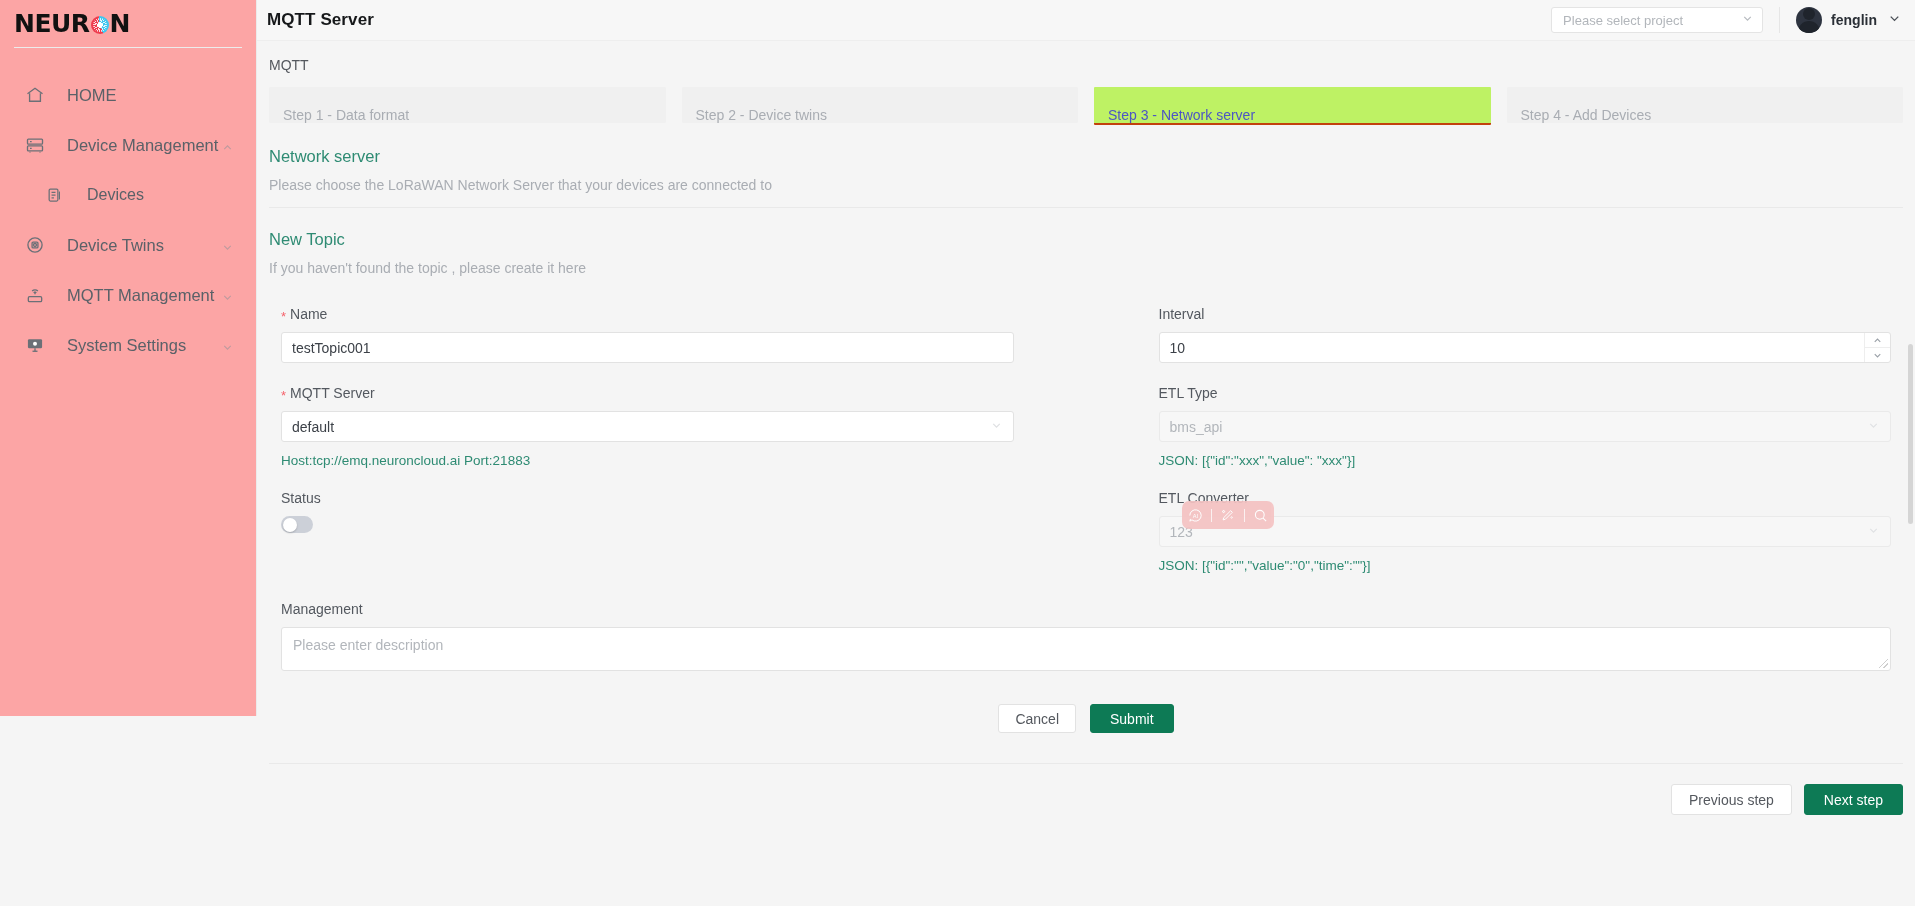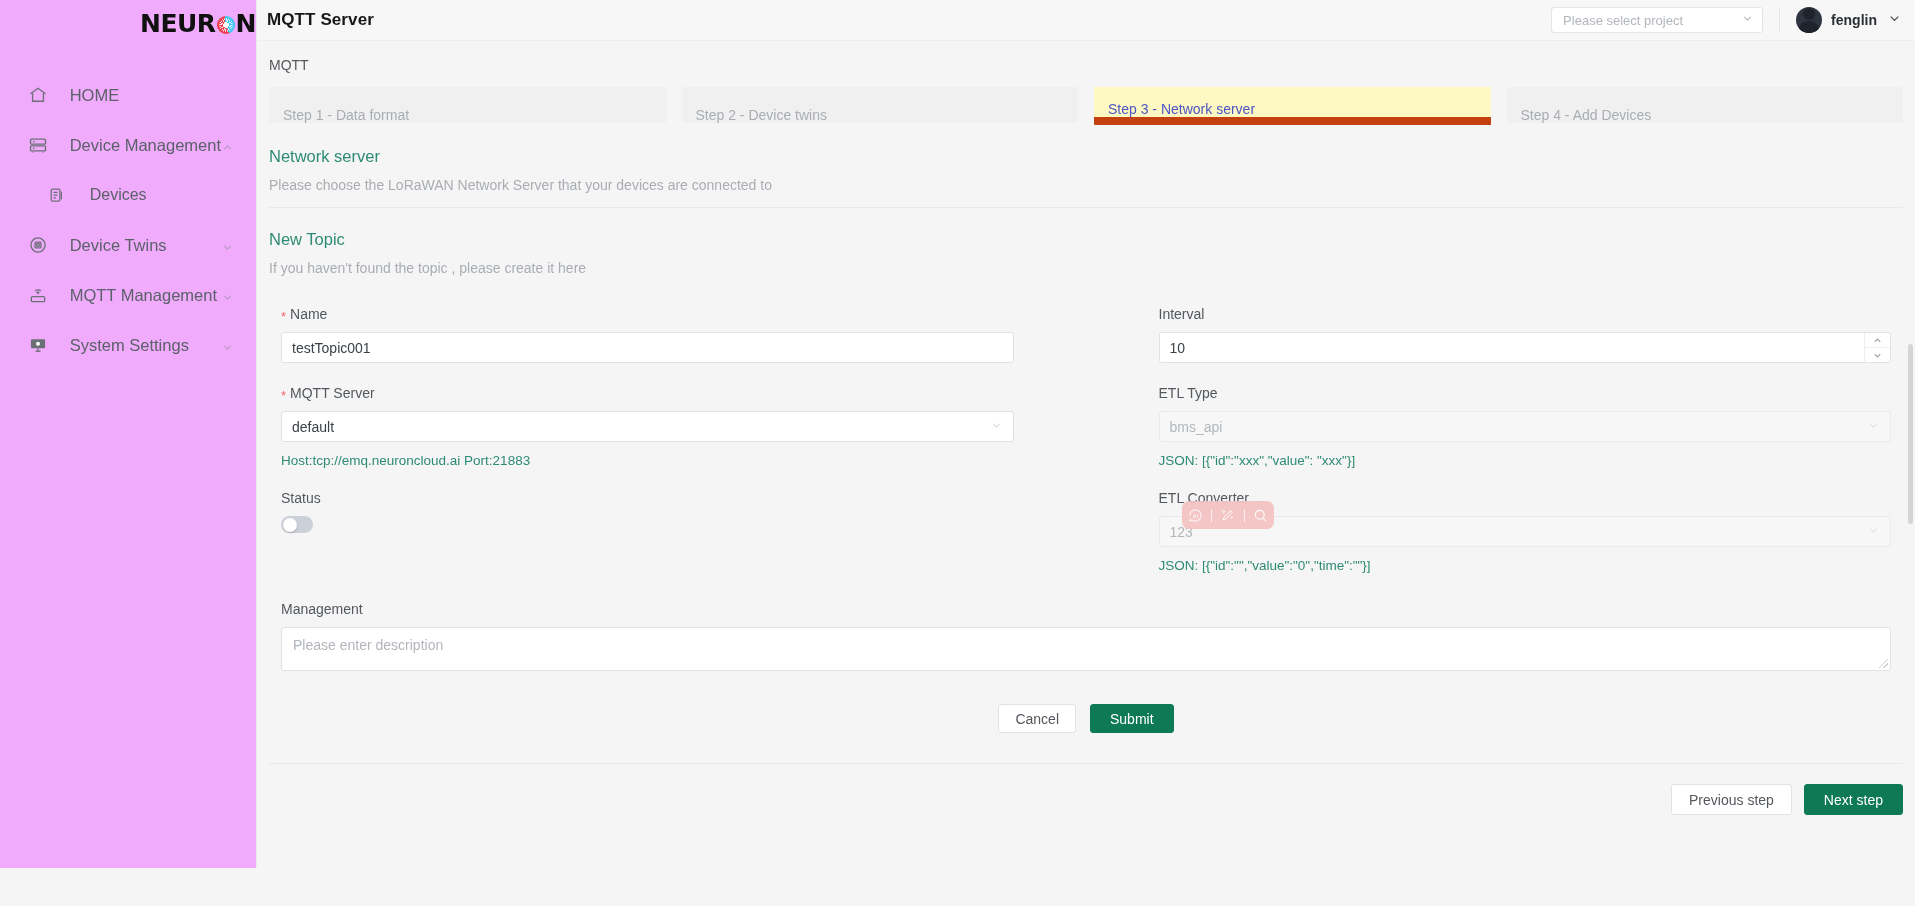--- a/index.html
+++ b/index.html
@@ -6,23 +6,23 @@
   html, body {
     width: 1915px; height: 906px;
     font-family: "Liberation Sans", sans-serif;
     background: #f5f5f5;
     overflow: hidden;
   }
   .app { display: flex; width: 1915px; height: 906px; background: #f5f5f5; }
 
   
   .sidebar {
-    width: 257px; height: 868px; background: #f0abfc;
+    width: 257px; height: 716px; background: #fca5a5;
     border-right: 1px solid #ebebeb; flex-shrink: 0;
-    display: flex; flex-direction: column; align-items: flex-end;
+    display: flex; flex-direction: column;
   }
   .logo-wrap {
     height: 47px; display: flex; align-items: center; padding-left: 14px;
   }
   .logo {
     display: flex; align-items: center;
     font-weight: 800; font-size: 25px; letter-spacing: -0.5px;
     color: #111; font-family: "DejaVu Sans", sans-serif;
   }
   .logo-mark {
@@ -87,21 +87,21 @@
 
   .section-label { font-size: 14px; color: #54585e; padding: 16px 0 0 12px; }
 
   .steps { display: flex; gap: 16px; padding: 14px 12px 0 12px; }
   .step {
     flex: 1; height: 36px; background: #f0f0f0; display: flex; align-items: flex-end;
     padding-left: 14px; font-size: 14px; color: #a9adb3; cursor: pointer;
     border-radius: 1px;
   }
   .step.active {
-    background: #fef9c3; color: #4c55c4; border-bottom: 8px solid #c2410c;
+    background: #bef264; color: #4c55c4; border-bottom: 2px solid #c2410c;
     height: 38px;
   }
 
   .panel { background: #f5f5f5; padding: 0 12px; }
   .h-green { color: #2e8b73; font-size: 16.5px; font-weight: 400; margin-top: 22px; }
   .sub-note { color: #a9adb3; font-size: 14px; margin-top: 11px; }
   .hr { height:1px; background:#e9e9e9; margin-top: 14px; }
 
   .form-grid {
     display: grid; grid-template-columns: 1fr 1fr; column-gap: 145px;

